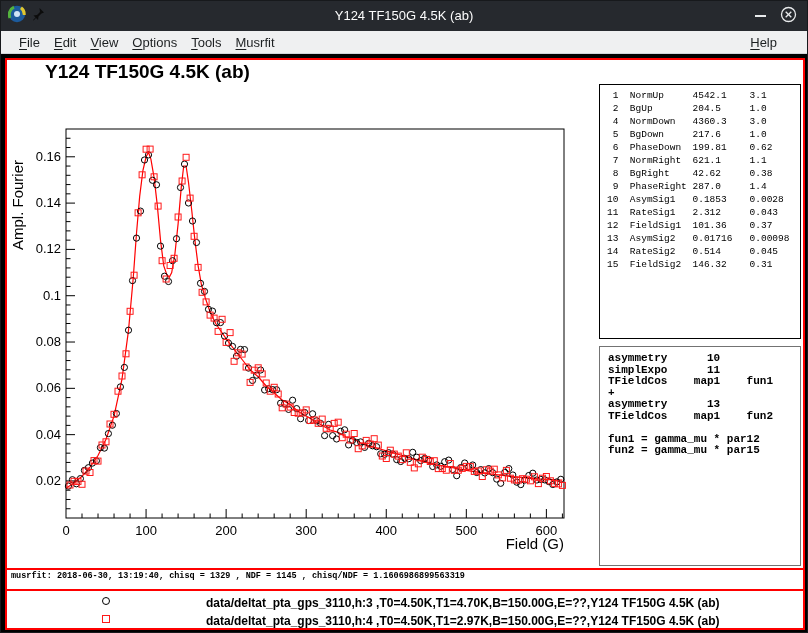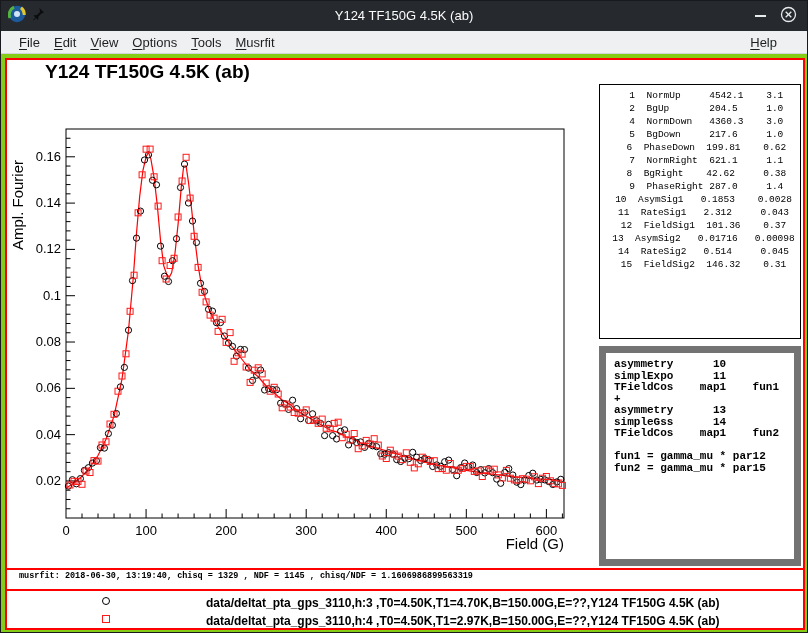--- a/index.html
+++ b/index.html
@@ -1,19 +1,19 @@
 <!DOCTYPE html>
 <html><head>
 <meta charset="utf-8">
 <style>
   html,body{margin:0;padding:0;background:#4a4d52;}
   *{box-sizing:border-box;}
   .window{
     position:relative;width:808px;height:633px;overflow:hidden;
-    font-family:"Liberation Sans",sans-serif;background:#84cc16;
+    font-family:"Liberation Sans",sans-serif;background:#000000;
     border:1px solid #17191c;
   }
   
   .titlebar{position:absolute;top:0;left:0;width:100%;height:30px;background:#26292e;}
   .tb-icons{position:absolute;left:7px;top:0;height:30px;display:flex;align-items:center;gap:6px;}
   .tb-title{position:absolute;left:0;right:0;top:0;height:30px;line-height:30px;text-align:center;
     color:#fcfcfc;font-size:13px;}
   .tb-controls{position:absolute;right:10px;top:0;height:30px;display:flex;align-items:center;gap:14px;}
   .tb-min .dash{display:block;width:11px;height:2px;background:#e8eaec;}
   
@@ -24,30 +24,30 @@
   #menu-right{margin-left:auto;margin-right:12px;}
   
   .canvas{position:absolute;left:4px;top:57px;width:800px;height:572px;background:#ffffff;
     border:2px solid #ff0000;}
   .plot-title{position:absolute;left:38px;top:1px;font-size:19px;font-weight:bold;color:#000;}
   #plot-svg{position:absolute;left:0;top:10px;}
   svg text{font-family:"Liberation Sans",sans-serif;fill:#000;}
   
   .param-panel{position:absolute;left:592px;top:24px;width:202px;height:255px;border:1px solid #000;
     background:#fff;padding:4px 0 0 7px;font-family:"Liberation Mono",monospace;
-    font-size:9.5px;line-height:13px;color:#000;text-align:center;}
+    font-size:9.5px;line-height:13px;color:#000;}
   .param-row{white-space:pre;}
-  .theory-panel{position:absolute;left:592px;top:286px;width:202px;height:220px;border:7px solid #737373;
+  .theory-panel{position:absolute;left:592px;top:286px;width:202px;height:220px;border:1px solid #737373;
     background:#fff;padding:6px 0 0 8px;font-family:"Liberation Mono",monospace;
     font-size:11px;font-weight:bold;line-height:11.5px;color:#000;}
   .theory-line{white-space:pre;}
   
   .sep{position:absolute;left:0;right:0;height:2px;background:#ff0000;}
   #sep1{top:508px;} #sep2{top:529px;}
-  .fitinfo{position:absolute;left:12px;top:511px;font-family:"Liberation Mono",monospace;
+  .fitinfo{position:absolute;left:4px;top:511px;font-family:"Liberation Mono",monospace;
     font-size:8.5px;font-weight:bold;color:#000;white-space:pre;}
   .legend{position:absolute;left:0;right:0;top:532px;height:36px;}
   .legend-row{position:relative;height:18px;}
   .lg-marker{position:absolute;left:95px;top:5px;width:8px;height:8px;background:transparent;}
   .lg-circle{border:1.3px solid #000;border-radius:50%;}
   .lg-square{border:1.3px solid #ff1a1a;}
   .lg-label{position:absolute;left:199px;top:4px;font-size:12px;font-weight:bold;color:#000;white-space:pre;}
 </style>
 </head>
 <body>
@@ -460,21 +460,20 @@
         </div>
     </div>
 
     <div class="theory-panel">
       <div id="theory-lines">
           <div class="theory-line">asymmetry      10</div>
           <div class="theory-line">simplExpo      11</div>
           <div class="theory-line">TFieldCos    map1    fun1</div>
           <div class="theory-line">+</div>
           <div class="theory-line">asymmetry      13</div>
-          <div class="theory-line">simpleGss      14</div>
           <div class="theory-line">TFieldCos    map1    fun2</div>
           <div class="theory-line">&nbsp;</div>
           <div class="theory-line">fun1 = gamma_mu * par12</div>
           <div class="theory-line">fun2 = gamma_mu * par15</div>
         </div>
     </div>
 
     <div class="sep" id="sep1"></div>
     <div class="fitinfo">musrfit: 2018-06-30, 13:19:40, chisq = 1329 , NDF = 1145 , chisq/NDF = 1.1606986899563319</div>
     <div class="sep" id="sep2"></div>

